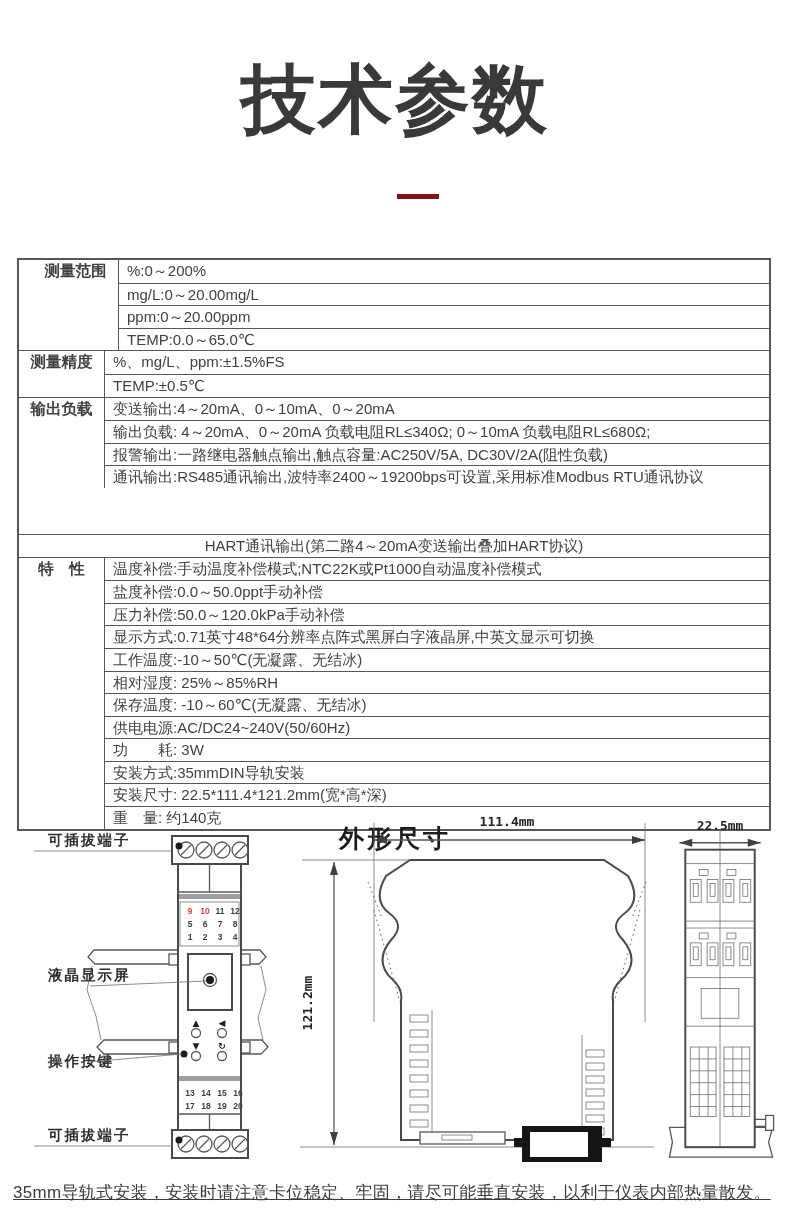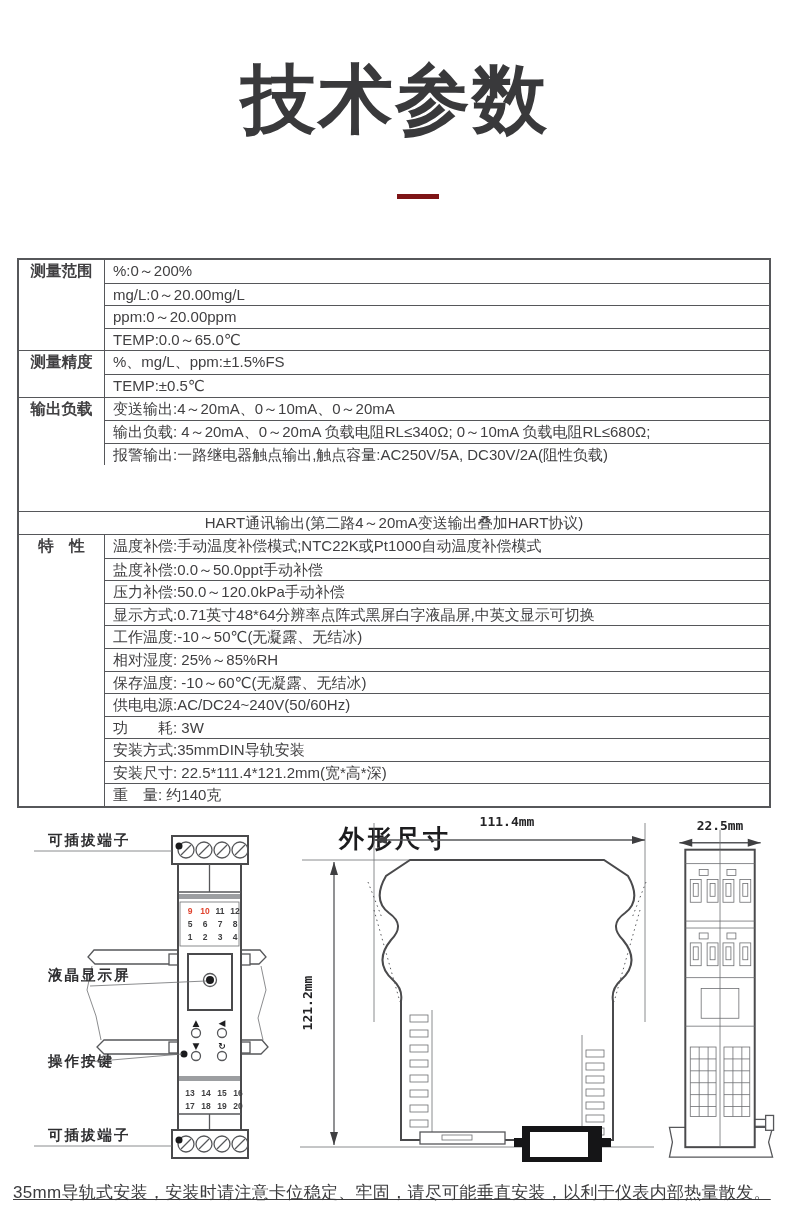--- a/index.html
+++ b/index.html
@@ -12,21 +12,21 @@
   body{background:#ffffff;font-family:"Liberation Sans","DejaVu Sans",sans-serif;}
   .page{position:relative;width:790px;height:1225px;background:#fff;overflow:hidden;border-radius:18px;}
 
   .title{position:absolute;top:56px;left:0;width:100%;text-align:center;
          font-size:75px;font-weight:900;color:#39393b;letter-spacing:2px;line-height:1.15;}
   .title-dash{position:absolute;top:194px;left:397px;width:42px;height:5px;background:var(--accent-red);}
 
   .spec-table{position:absolute;top:258px;left:17px;width:754px;
               border:2px solid var(--line);color:var(--text);}
   .sec{border-top:1px solid var(--line);}
-  .sec:first-child{border-top:none;}
+  .sec:first-child{border-top:none;margin-left:14px;}
   .sec-main{display:flex;}
   .label-cell{width:86px;border-right:1px solid var(--line);text-align:center;
               font-size:15.5px;font-weight:700;line-height:22.6px;flex:none;}
   .rows{flex:1;min-width:0;}
   .row{height:22.6px;line-height:22.6px;font-size:15px;font-weight:500;
        padding-left:8px;white-space:nowrap;overflow:hidden;border-top:1px solid var(--line);}
   .row:first-child{border-top:none;}
   .merged-row{height:22.6px;line-height:22.6px;font-size:15px;font-weight:500;
               text-align:center;border-top:1px solid var(--line);white-space:nowrap;margin-top:46px;}
 
@@ -88,20 +88,21 @@
       </div>
     </div>
 
     <div class="sec">
       <div class="sec-main">
         <div class="label-cell">输出负载</div>
         <div class="rows">
           <div class="row">变送输出:4～20mA、0～10mA、0～20mA</div>
           <div class="row">输出负载: 4～20mA、0～20mA 负载电阻RL≤340Ω; 0～10mA 负载电阻RL≤680Ω;</div>
           <div class="row">报警输出:一路继电器触点输出,触点容量:AC250V/5A, DC30V/2A(阻性负载)</div>
+          <div class="row">通讯输出:RS485通讯输出,波特率2400～19200bps可设置,采用标准Modbus RTU通讯协议</div>
         </div>
       </div>
       <div class="merged-row">HART通讯输出(第二路4～20mA变送输出叠加HART协议)</div>
     </div>
 
     <div class="sec">
       <div class="sec-main">
         <div class="label-cell">特　性</div>
         <div class="rows">
           <div class="row">温度补偿:手动温度补偿模式;NTC22K或Pt1000自动温度补偿模式</div>

